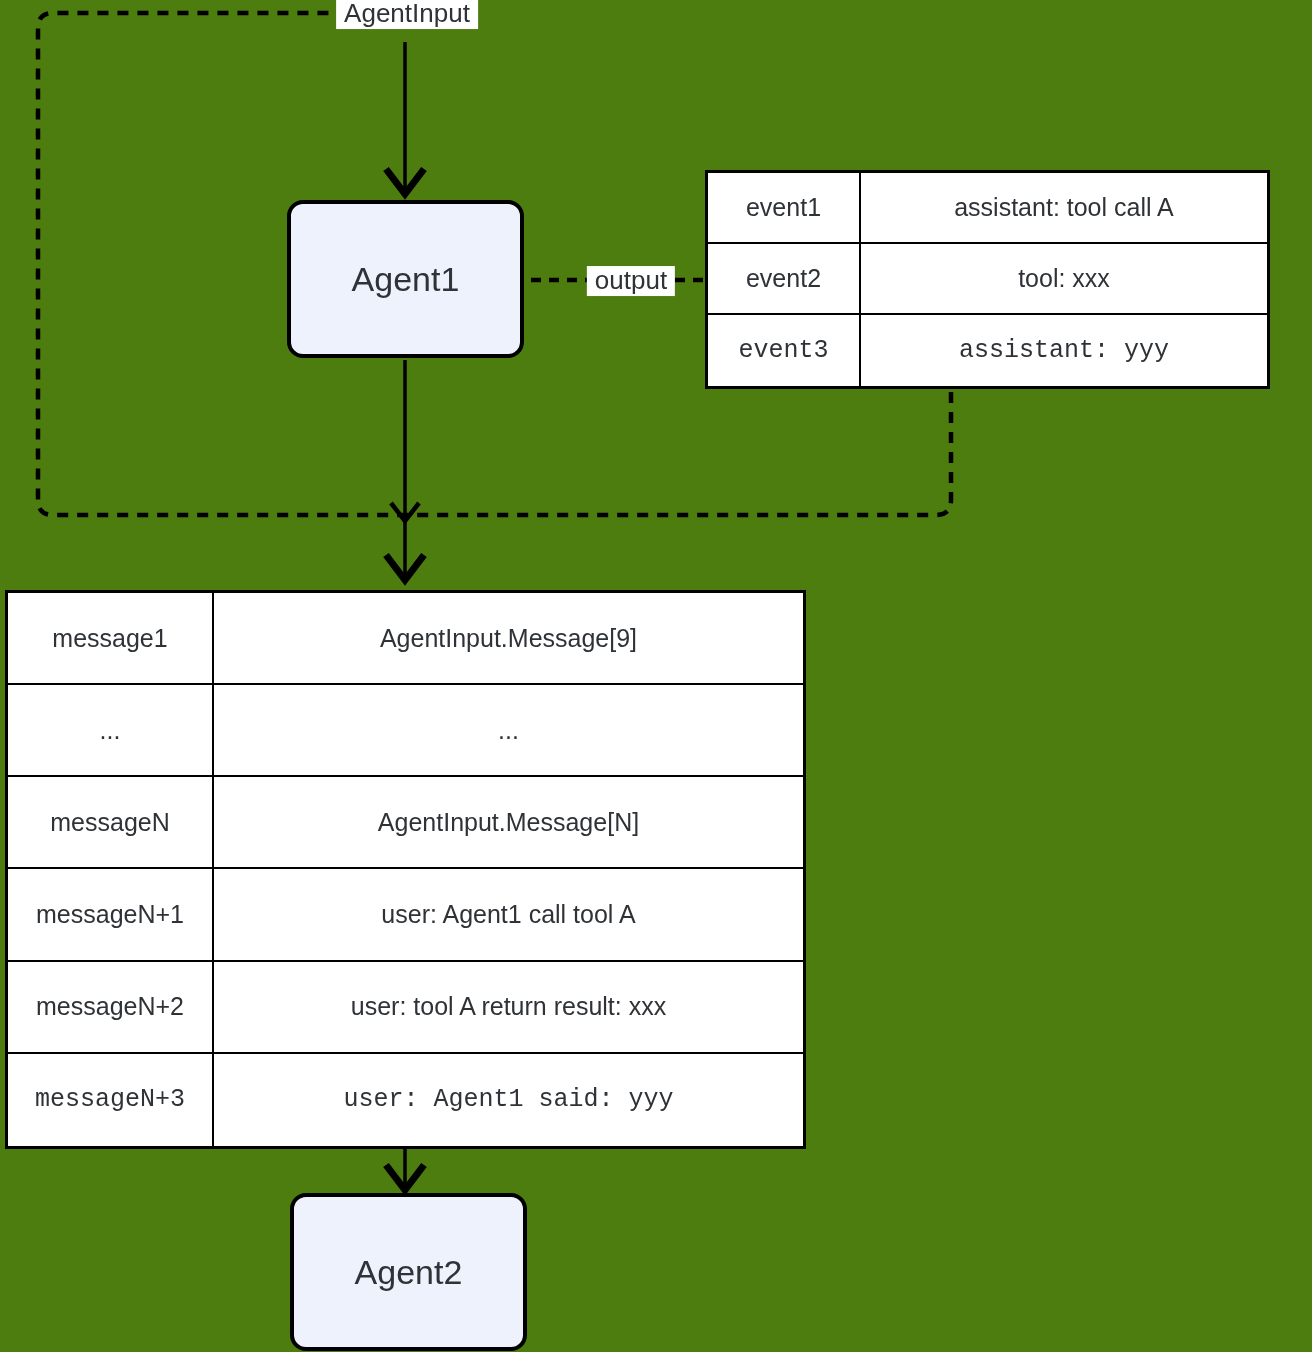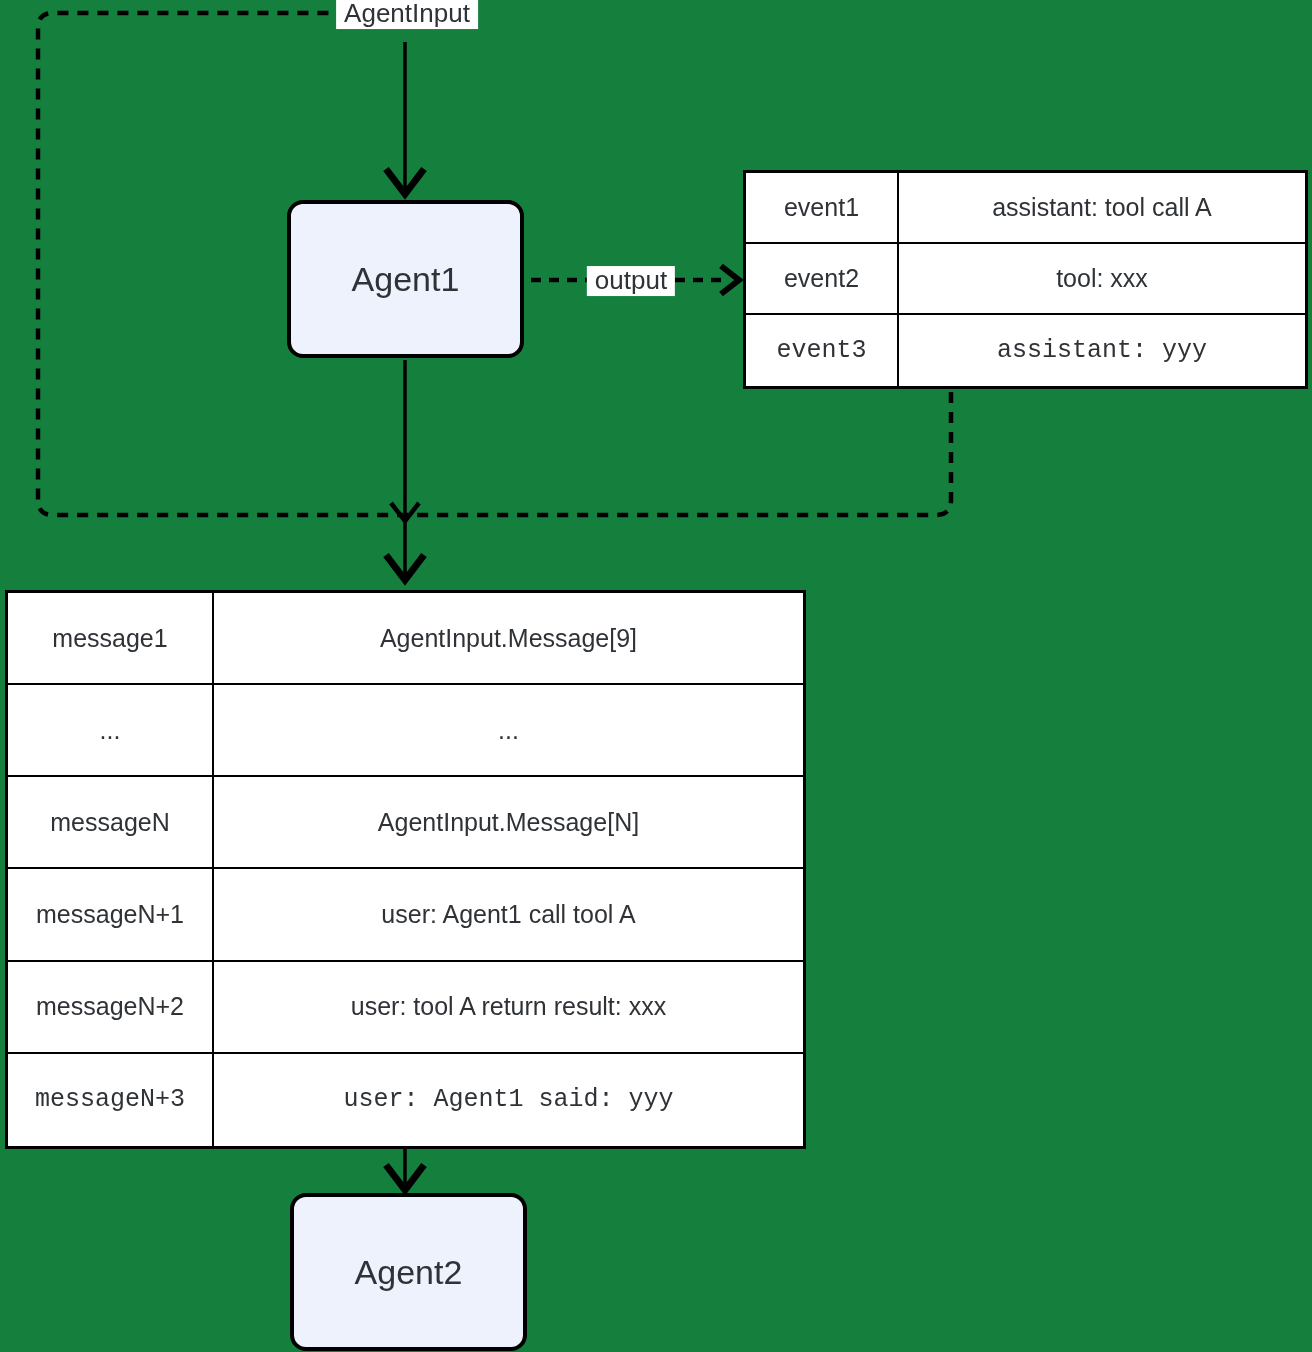--- a/index.html
+++ b/index.html
@@ -5,21 +5,21 @@
   html, body {
     margin: 0;
     padding: 0;
     background: #ffffff;
     font-family: "Liberation Sans", "DejaVu Sans", sans-serif;
   }
   #canvas {
     position: relative;
     width: 1312px;
     height: 1352px;
-    background: #15803d;
+    background: #4d7c0f;
     overflow: hidden;
     color: #2f3337;
   }
   svg.connectors {
     position: absolute;
     left: 0; top: 0;
     width: 1312px;
     height: 1352px;
     pointer-events: none;
   }
@@ -68,21 +68,21 @@
     border-bottom: 2.5px solid #000000;
     box-sizing: border-box;
     padding: 0 10px;
     white-space: nowrap;
     overflow: hidden;
   }
   .tbl .cell.last-col { border-right: none; }
   .tbl .cell.last-row { border-bottom: none; font-family: Liberation Mono, monospace; }
 
   #event-table {
-    left: 743px; top: 170px;
+    left: 705px; top: 170px;
     width: 565px; height: 219px;
     grid-template-columns: 153px 1fr;
     grid-auto-rows: 1fr;
   }
   #message-table {
     left: 5px; top: 590px;
     width: 801px; height: 559px;
     grid-template-columns: 206px 1fr;
     grid-auto-rows: 1fr;
   }

